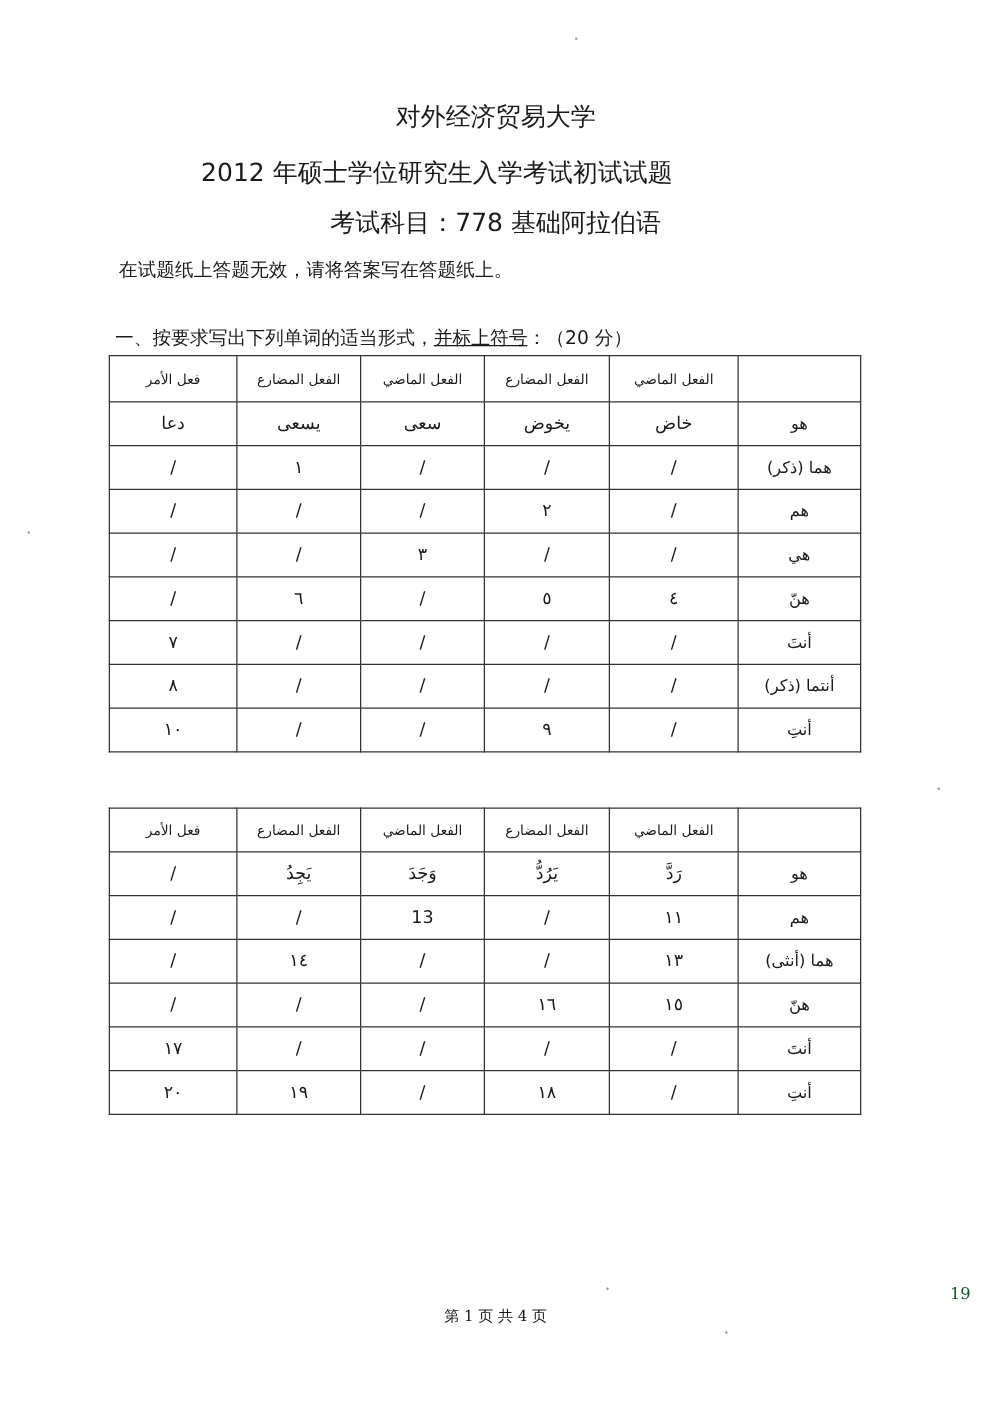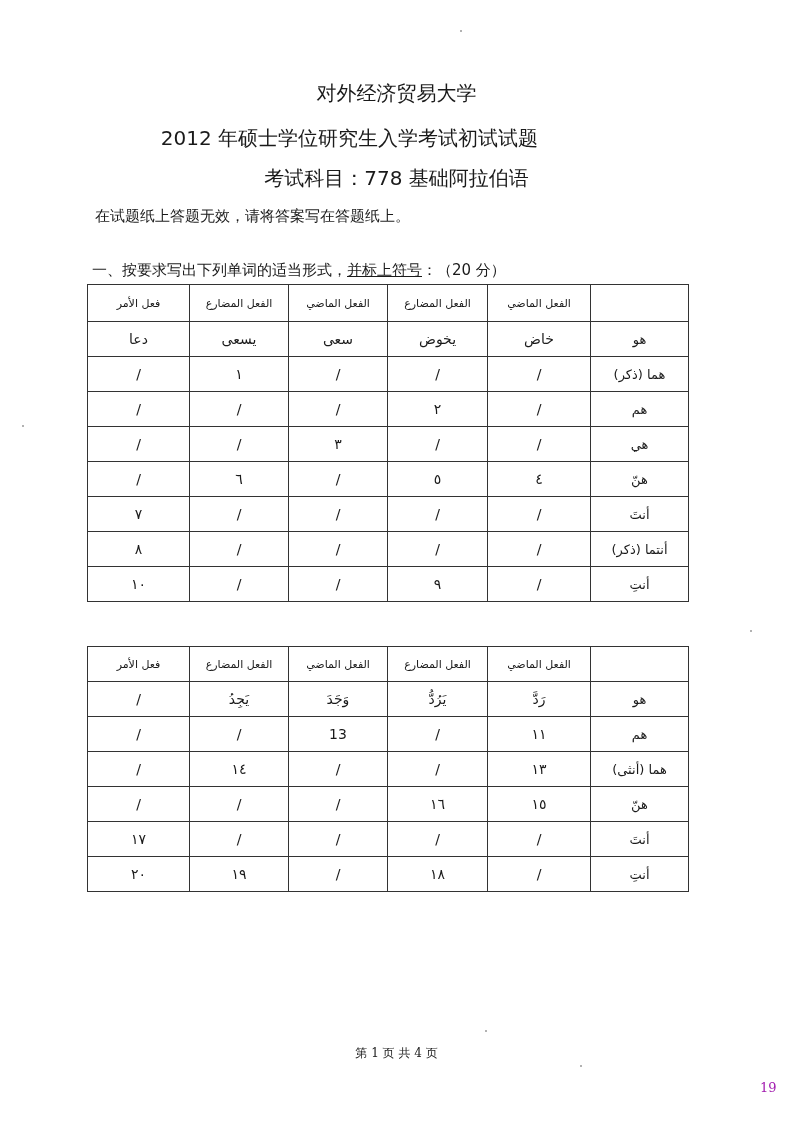--- a/index.html
+++ b/index.html
@@ -21,21 +21,21 @@
   table.grid td.cell { font-size:14px; }
   table.grid td.pron { font-size:13px;margin-left:21px; }
   .t1 { top:284px; }
   .t2 { top:646px; }
   .t1 tr.h { height:37px; }
   .t1 tr.r { height:35px; }
   .t2 tr.h { height:35px; }
   .t2 tr.r { height:35px; }
   .footer { left:0; width:793px; top:1045px; text-align:center; font-size:12px;
             font-family:"DejaVu Serif", serif; }
-  .pagenum { left:760px; top:1080px; font-size:13px; font-family:"DejaVu Serif", serif; color:#a21caf; }
+  .pagenum { left:760px; top:1028px; font-size:13px; font-family:"DejaVu Serif", serif; color:#14532d; }
   .speck { position:absolute; width:2px; height:2px; background:#999; border-radius:1px; }
 </style>
 </head>
 <body>
 
 <div class="abs title1">对外经济贸易大学</div>
 <div class="abs title2">2012 年硕士学位研究生入学考试初试试题</div>
 <div class="abs title3">考试科目：778 基础阿拉伯语</div>
 <div class="abs notice">在试题纸上答题无效，请将答案写在答题纸上。</div>
 

